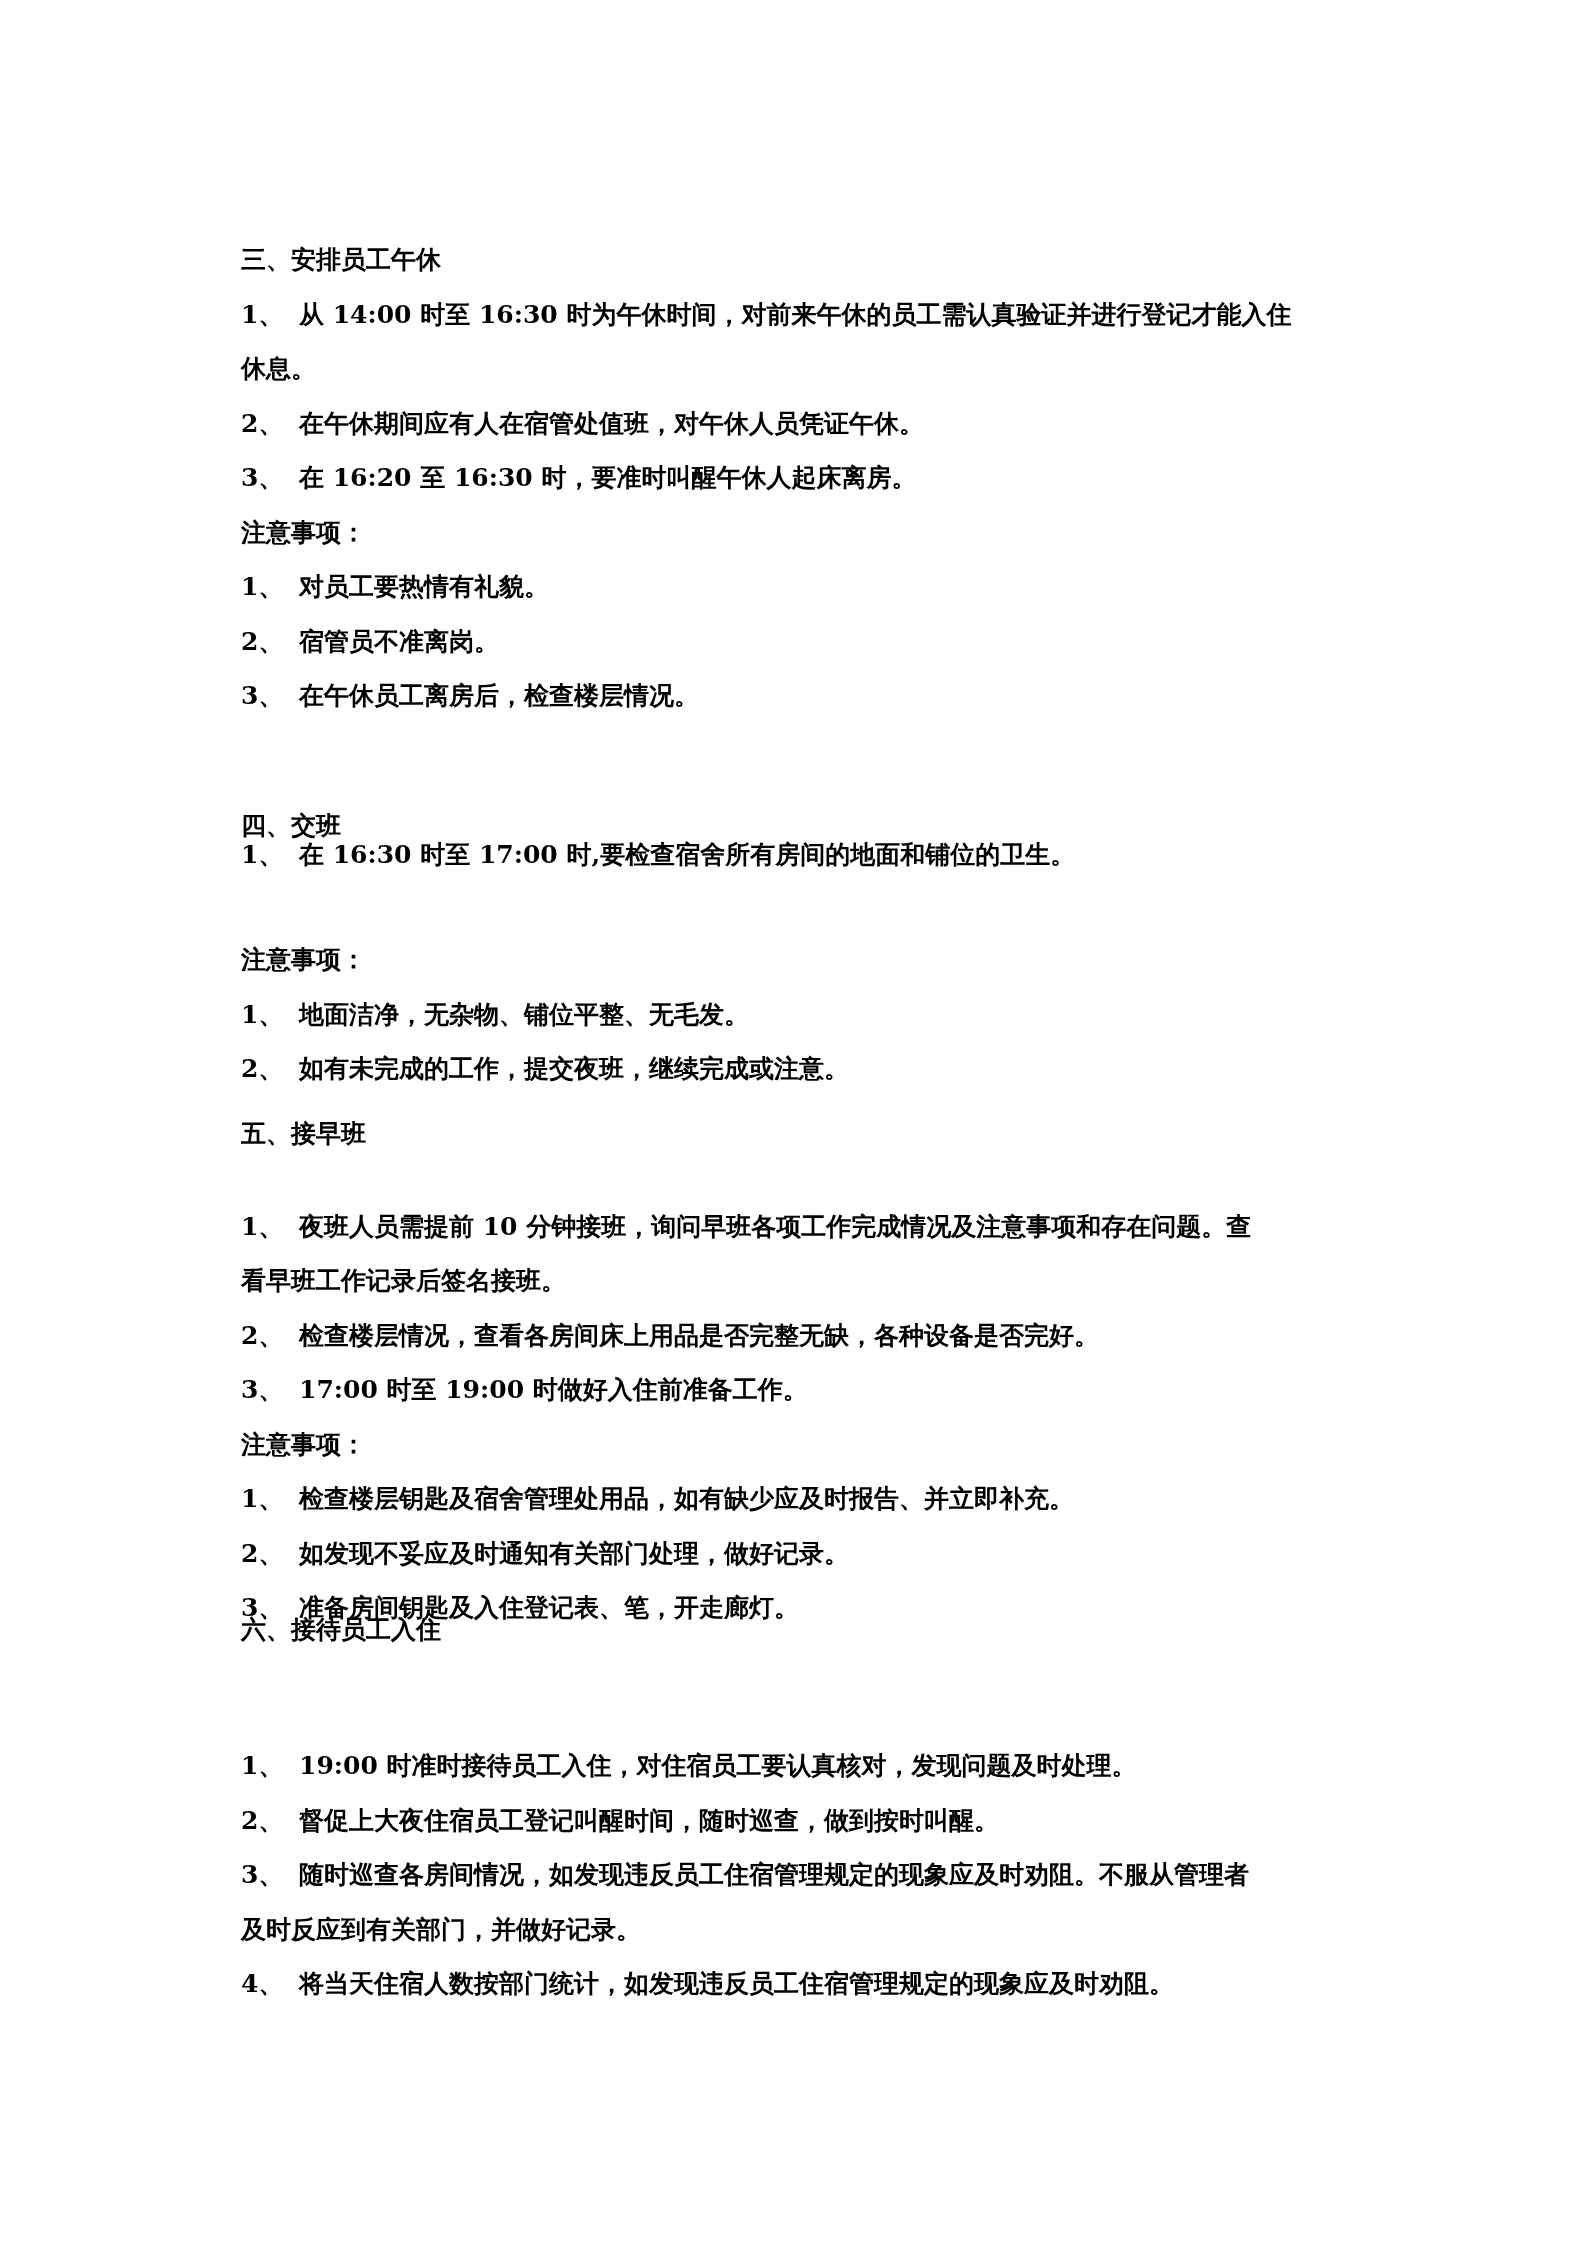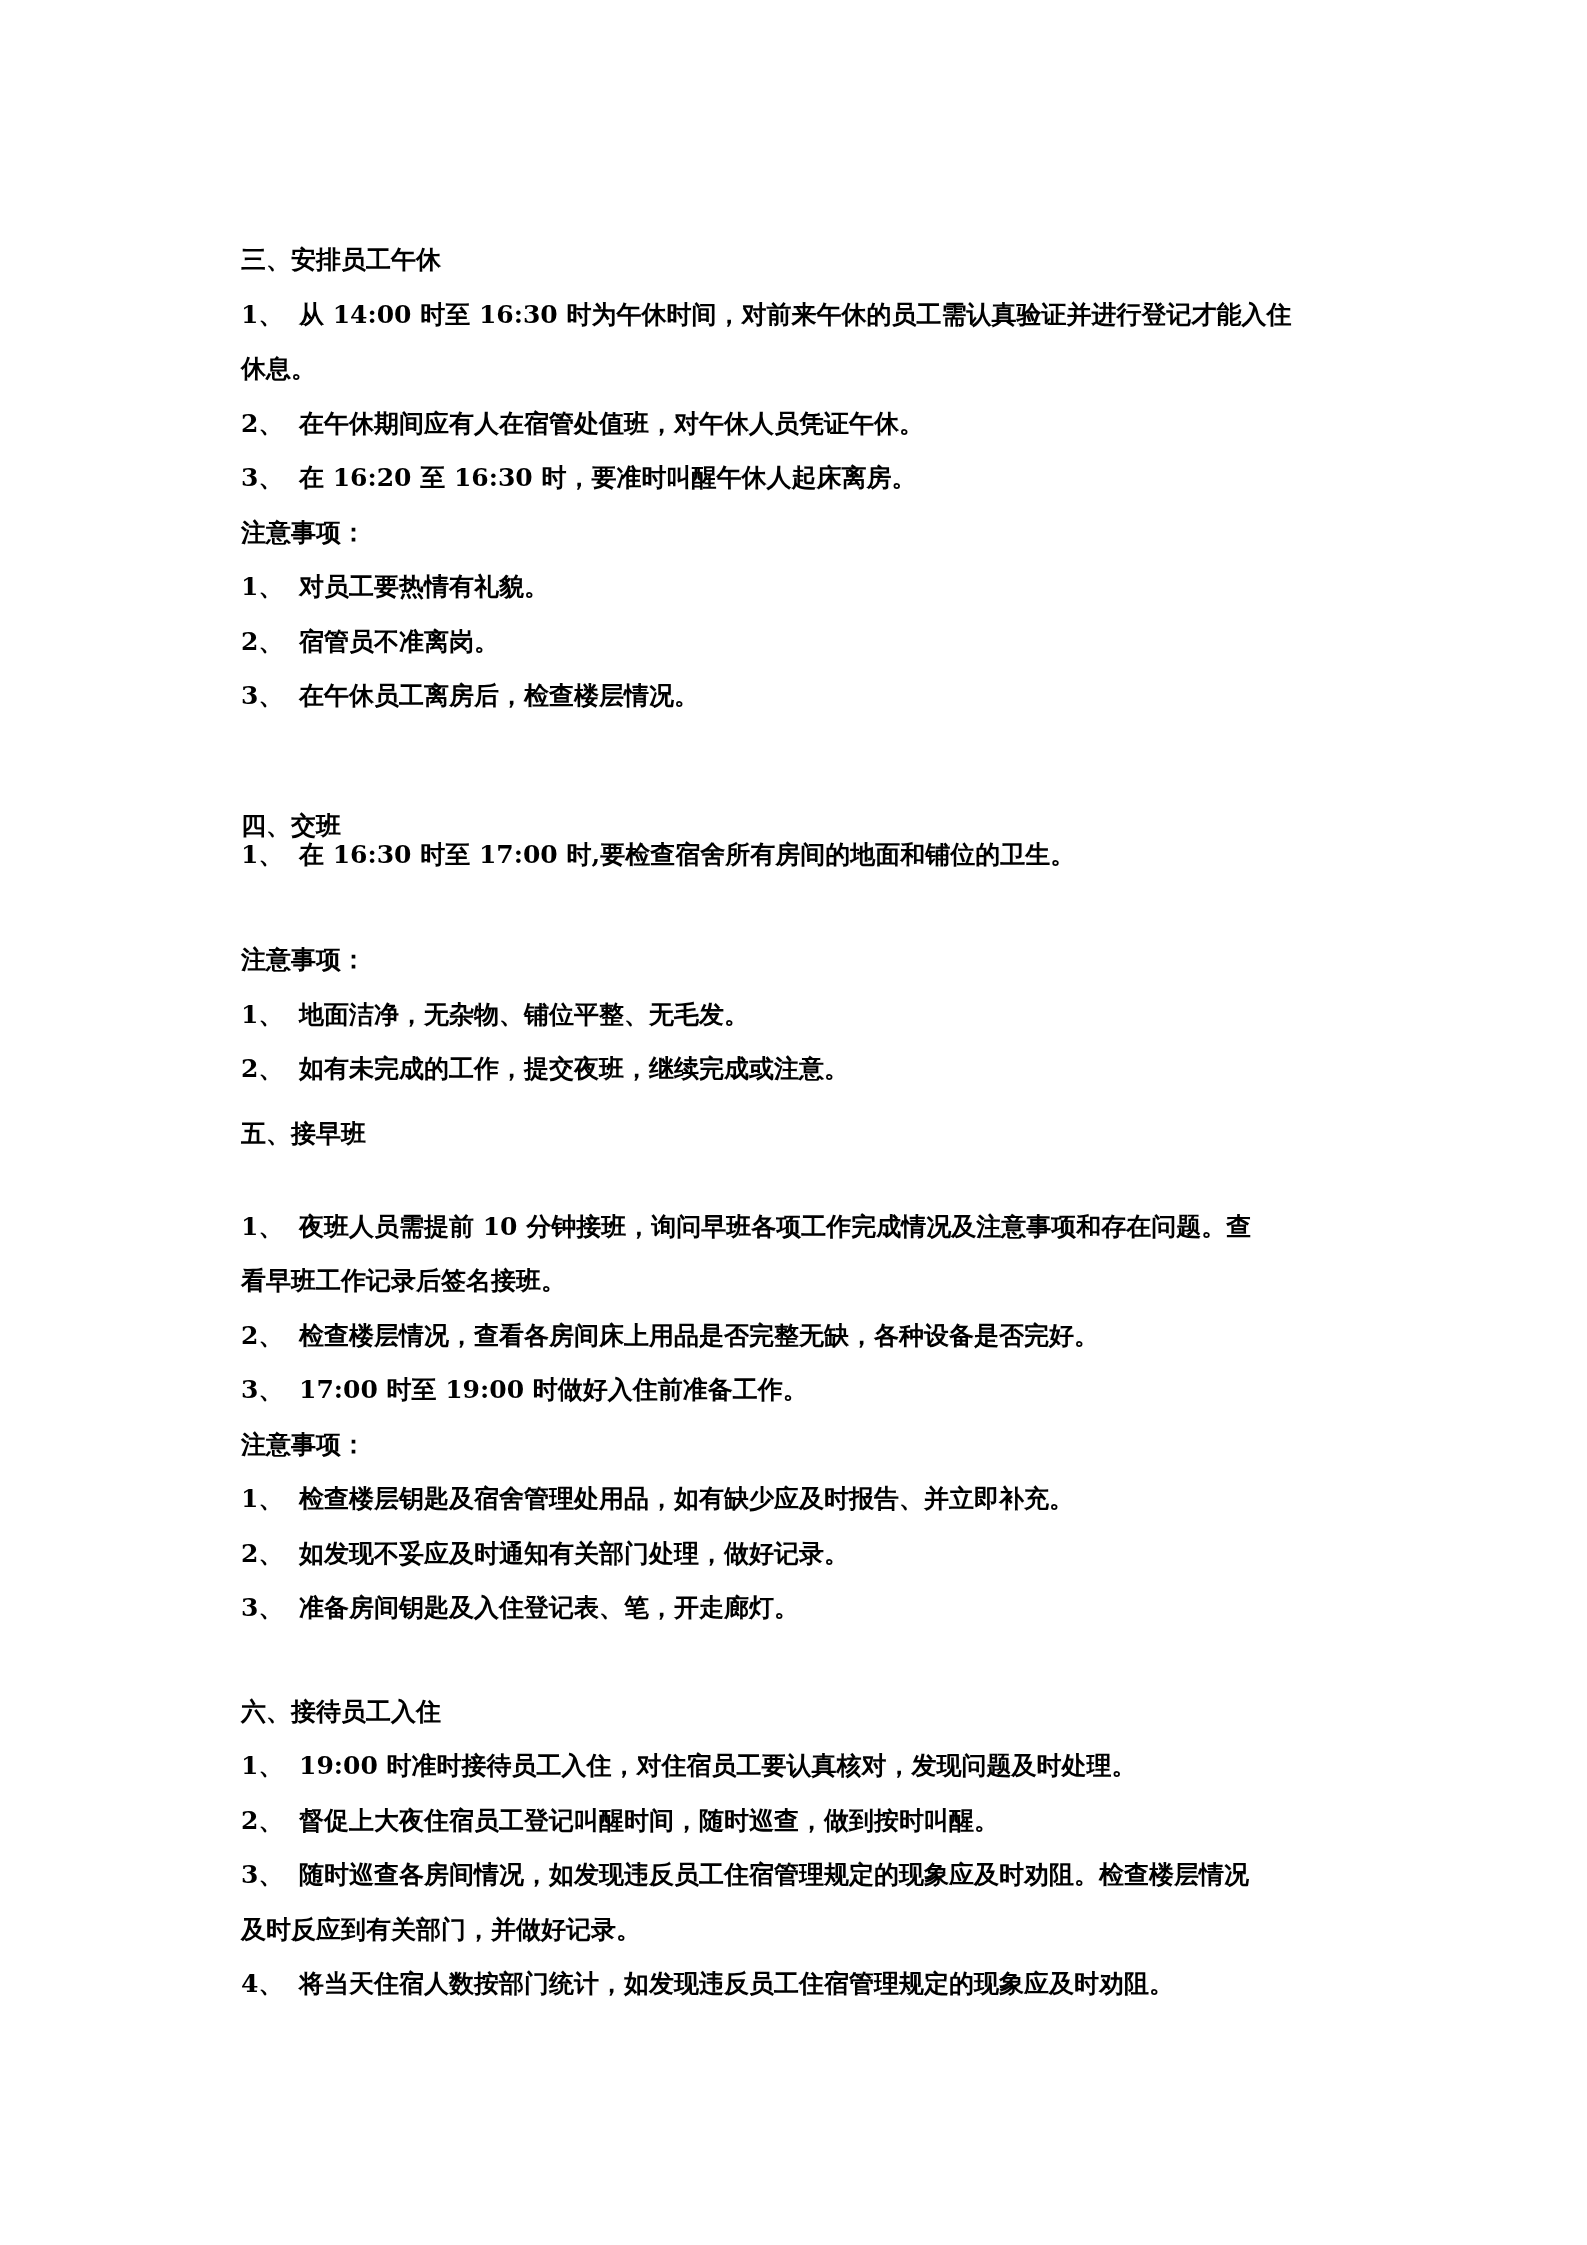--- a/index.html
+++ b/index.html
@@ -106,32 +106,32 @@
   </div>
   <div class="line" style="top:1539px">
     <span class="num">2、</span>
     <span class="txt">如发现不妥应及时通知有关部门处理，做好记录。</span>
   </div>
   <div class="line" style="top:1593px">
     <span class="num">3、</span>
     <span class="txt">准备房间钥匙及入住登记表、笔，开走廊灯。</span>
   </div>
 
-  <div class="line" style="top:1697px">六、接待员工入住</div>
+  <div class="line" style="top:1615px">六、接待员工入住</div>
   <div class="line" style="top:1751px">
     <span class="num">1、</span>
     <span class="txt">19:00 时准时接待员工入住，对住宿员工要认真核对，发现问题及时处理。</span>
   </div>
   <div class="line" style="top:1806px">
     <span class="num">2、</span>
     <span class="txt">督促上大夜住宿员工登记叫醒时间，随时巡查，做到按时叫醒。</span>
   </div>
   <div class="line" style="top:1860px">
     <span class="num">3、</span>
-    <span class="txt">随时巡查各房间情况，如发现违反员工住宿管理规定的现象应及时劝阻。检查楼层情况</span>
+    <span class="txt">随时巡查各房间情况，如发现违反员工住宿管理规定的现象应及时劝阻。不服从管理者</span>
   </div>
   <div class="line" style="top:1915px">及时反应到有关部门，并做好记录。</div>
   <div class="line" style="top:1969px">
     <span class="num">4、</span>
     <span class="txt">将当天住宿人数按部门统计，如发现违反员工住宿管理规定的现象应及时劝阻。</span>
   </div>
 
 </div>
 
 </body></html>

